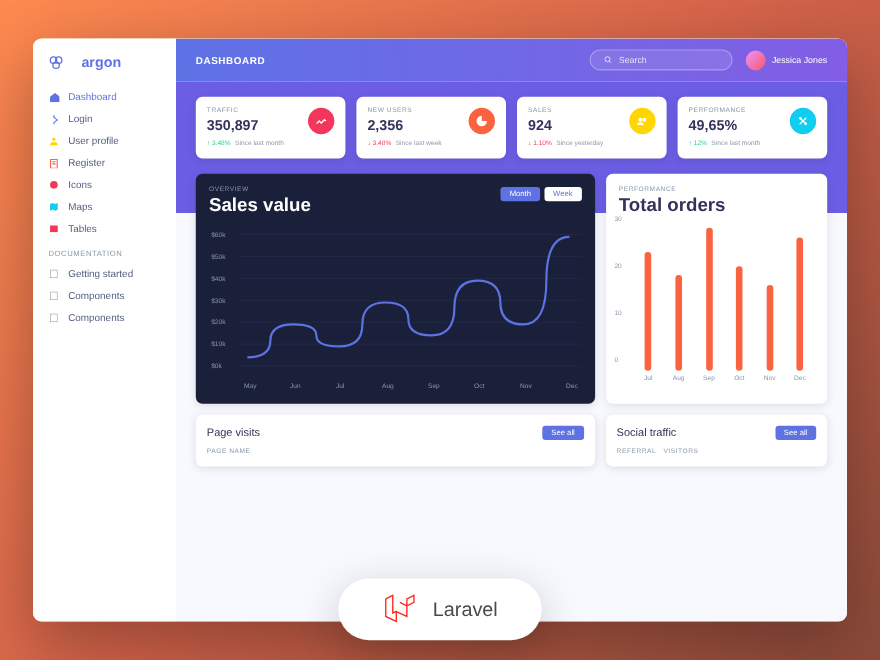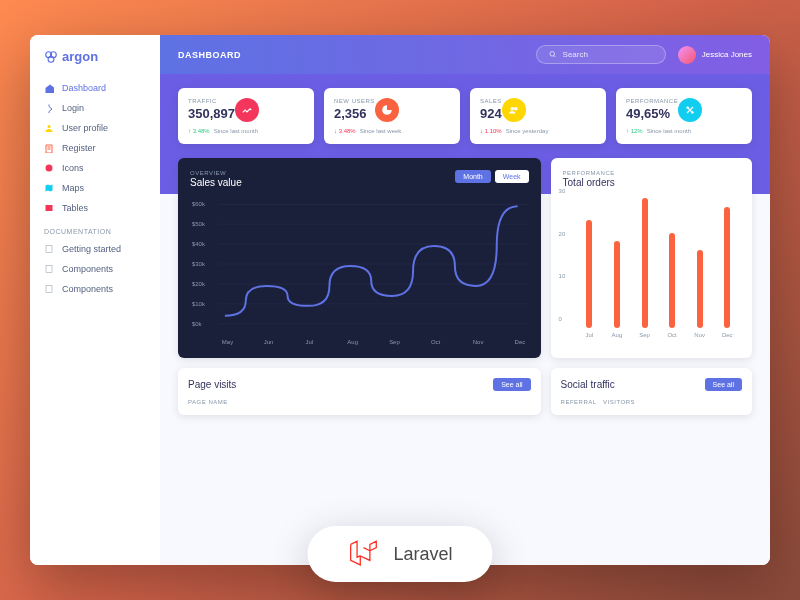--- a/index.html
+++ b/index.html
@@ -1,50 +1,50 @@
 <!DOCTYPE html>
 <html><head>
 <meta charset="utf-8">
 <style>
 *{margin:0;padding:0;box-sizing:border-box;font-family:-apple-system,BlinkMacSystemFont,sans-serif}
 body{width:800px;height:600px;background:linear-gradient(135deg,#ff8a50 0%,#d4634a 50%,#8b4a3a 100%);display:flex;align-items:center;justify-content:center;overflow:hidden}
 .app{width:740px;height:530px;background:#fff;border-radius:8px;box-shadow:0 20px 60px rgba(0,0,0,0.3);display:flex;overflow:hidden;position:relative}
 .sidebar{width:130px;background:#fff;padding:14px 0;flex-shrink:0}
-.logo{display:flex;align-items:center;gap:4px;padding:0 14px 14px;color:#5e72e4;font-weight:700;font-size:13px}
+.logo{display:flex;align-items:center;gap:16px;padding:0 14px 14px;color:#5e72e4;font-weight:700;font-size:13px}
 .logo-icon{width:14px;height:14px}
 .nav-item{display:flex;align-items:center;gap:8px;padding:5px 14px;font-size:9px;color:#525f7f;cursor:pointer}
 .nav-item.active{color:#5e72e4}
 .nav-icon{width:10px;height:10px;flex-shrink:0}
 .nav-section{padding:10px 14px 4px;font-size:7px;color:#8898aa;letter-spacing:0.5px}
 .main{flex:1;display:flex;flex-direction:column;overflow:hidden}
 .header{background:linear-gradient(87deg,#5e72e4 0,#825ee4 100%);padding:10px 18px;display:flex;align-items:center;justify-content:space-between}
 .header-title{color:#fff;font-size:9px;font-weight:600;letter-spacing:0.5px}
 .header-right{display:flex;align-items:center;gap:12px}
 .search{display:flex;align-items:center;gap:6px;background:rgba(255,255,255,0.1);border:1px solid rgba(255,255,255,0.3);border-radius:20px;padding:4px 12px;width:130px}
 .search input{background:none;border:none;color:#fff;font-size:8px;outline:none;width:100%}
 .search input::placeholder{color:rgba(255,255,255,0.8)}
 .user{display:flex;align-items:center;gap:6px;color:#fff;font-size:8px}
 .avatar{width:18px;height:18px;border-radius:50%;background:linear-gradient(135deg,#f093fb,#f5576c)}
 .content{background:linear-gradient(180deg,#6b5ee4 0%,#6b5ee4 120px,#f8f9fe 120px,#f8f9fe 100%);padding:14px 18px;flex:1;overflow:hidden}
 .cards{display:grid;grid-template-columns:repeat(4,1fr);gap:10px;margin-bottom:14px}
 .card{background:#fff;border-radius:6px;padding:10px;box-shadow:0 2px 8px rgba(0,0,0,0.1)}
-.card-top{display:flex;align-items:flex-start}
+.card-top{display:flex;justify-content:space-between;align-items:flex-start}
 .card-label{font-size:6px;color:#8898aa;letter-spacing:0.5px;margin-bottom:2px}
 .card-value{font-size:13px;font-weight:600;color:#32325d}
 .card-icon{width:24px;height:24px;border-radius:50%;display:flex;align-items:center;justify-content:center}
 .card-icon svg{width:12px;height:12px;fill:#fff}
 .card-foot{display:flex;align-items:center;gap:4px;margin-top:6px;font-size:6px}
 .up{color:#2dce89}.down{color:#f5365c}
 .card-foot-text{color:#8898aa}
 .charts{display:grid;grid-template-columns:1.8fr 1fr;gap:10px;margin-bottom:10px}
 .chart-card{background:#fff;border-radius:6px;padding:12px;box-shadow:0 2px 8px rgba(0,0,0,0.1)}
 .chart-card.dark{background:#1a1f3a}
 .chart-head{display:flex;justify-content:space-between;align-items:flex-start;margin-bottom:8px}
 .chart-sub{font-size:6px;color:#8898aa;letter-spacing:0.5px;margin-bottom:1px}
-.chart-title{font-size:10px;font-weight:400;color:#32325d}
+.chart-title{font-size:17px;font-weight:700;color:#32325d}
 .dark .chart-title{color:#fff}
 .chart-tabs{display:flex;gap:4px}
 .tab{padding:3px 8px;border-radius:3px;font-size:7px;cursor:pointer}
 .tab.active{background:#5e72e4;color:#fff}
 .tab.inactive{background:#fff;color:#5e72e4}
 .line-chart{height:150px;position:relative}
 .line-chart svg{width:100%;height:100%}
 .y-label{font-size:6px;fill:#8898aa}
 .x-label{font-size:6px;fill:#8898aa}
 .bar-chart{height:150px;display:flex;align-items:flex-end;gap:8px;padding:0 4px;position:relative}

